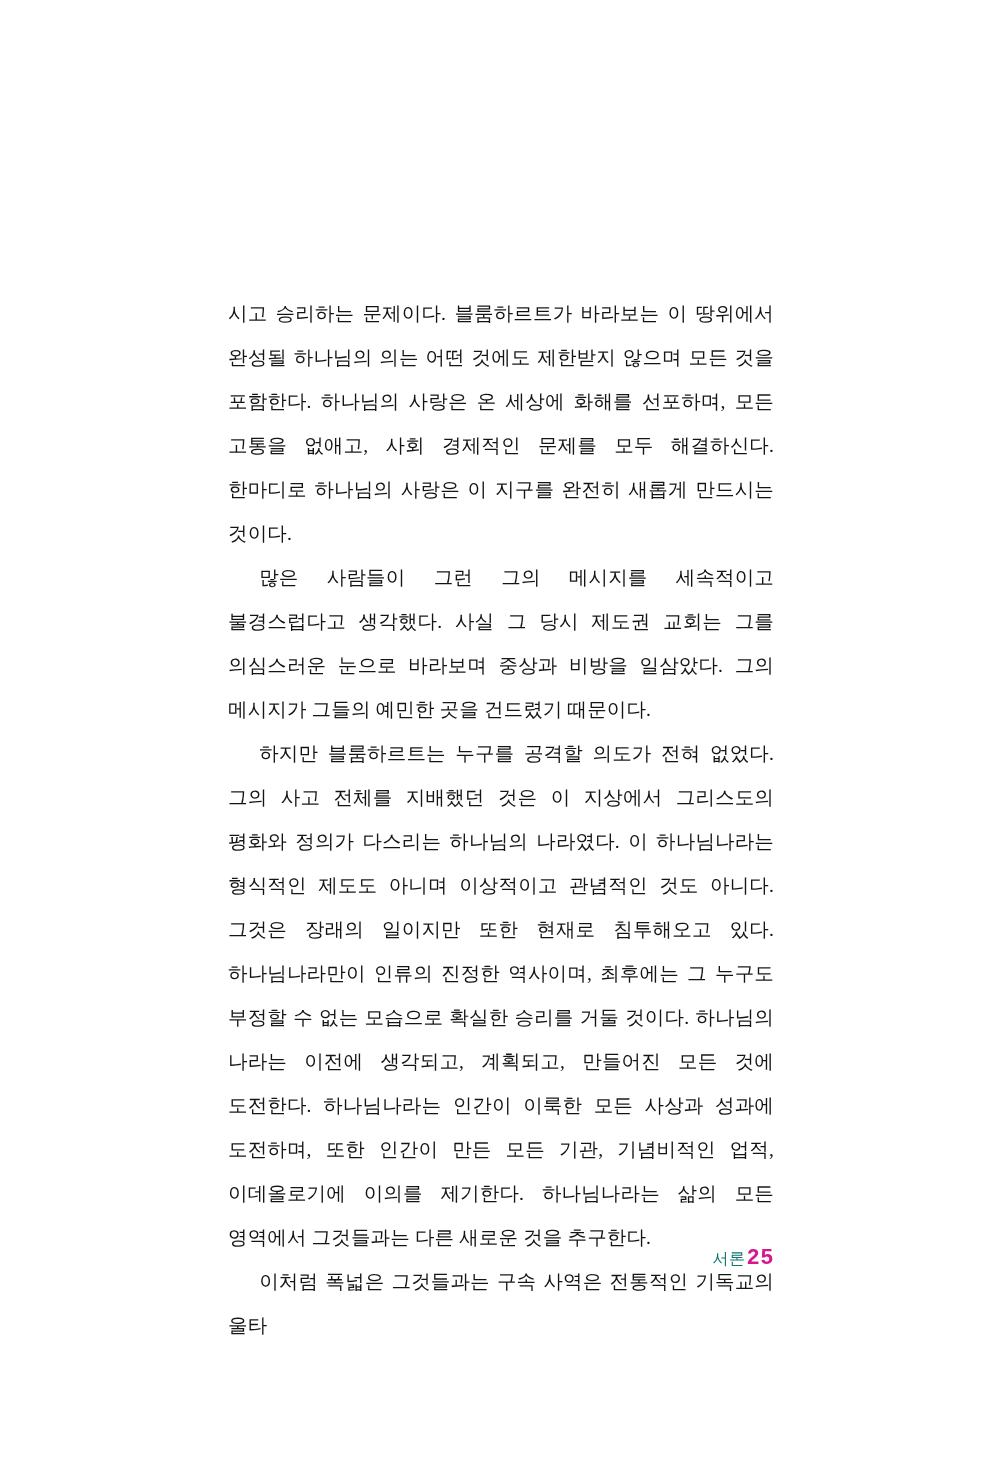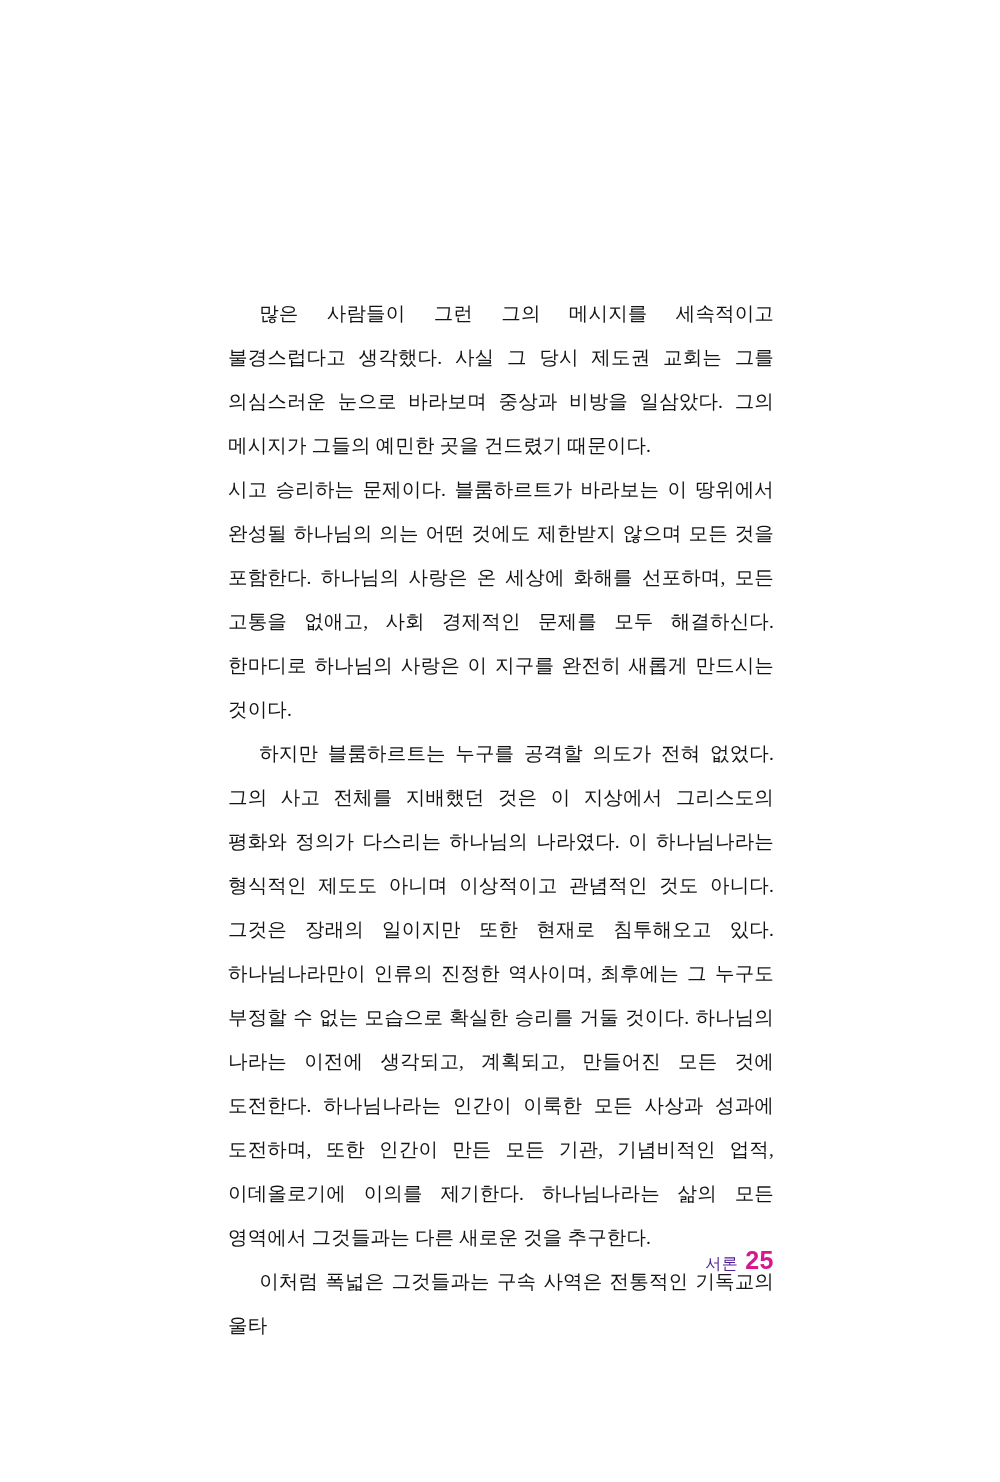--- a/index.html
+++ b/index.html
@@ -45,41 +45,41 @@
   .footer {
     position: absolute;
     left: 228px;
     top: 1248px;
     width: 546px;
     text-align: right;
     line-height: 1;
   }
   .footer-label {
     font-size: 16px;
-    color: #4c1d95;
+    color: #0f766e;
     font-family: "Liberation Serif", "DejaVu Serif", serif;
     letter-spacing: 0.5px;
   }
   .footer-pagenum {
-    font-size: 25px;
+    font-size: 22px;
     color: #d6188e;
     font-weight: bold;
-    font-family: Liberation Sans, sans-serif;
-    margin-left: 7px;
+    font-family: Liberation Mono, monospace;
+    margin-left: 1px;
     letter-spacing: 0.5px;
   }
 </style>
 </head>
 <body>
 
 <div class="page">
 
   <div class="text-column">
+    <p class="para">시고 승리하는 문제이다. 블룸하르트가 바라보는 이 땅위에서 완성될 하나님의 의는 어떤 것에도 제한받지 않으며 모든 것을 포함한다. 하나님의 사랑은 온 세상에 화해를 선포하며, 모든 고통을 없애고, 사회 경제적인 문제를 모두 해결하신다. 한마디로 하나님의 사랑은 이 지구를 완전히 새롭게 만드시는 것이다.</p>
     <p class="para indent">많은 사람들이 그런 그의 메시지를 세속적이고 불경스럽다고 생각했다. 사실 그 당시 제도권 교회는 그를 의심스러운 눈으로 바라보며 중상과 비방을 일삼았다. 그의 메시지가 그들의 예민한 곳을 건드렸기 때문이다.</p>
-    <p class="para">시고 승리하는 문제이다. 블룸하르트가 바라보는 이 땅위에서 완성될 하나님의 의는 어떤 것에도 제한받지 않으며 모든 것을 포함한다. 하나님의 사랑은 온 세상에 화해를 선포하며, 모든 고통을 없애고, 사회 경제적인 문제를 모두 해결하신다. 한마디로 하나님의 사랑은 이 지구를 완전히 새롭게 만드시는 것이다.</p>
     <p class="para indent">하지만 블룸하르트는 누구를 공격할 의도가 전혀 없었다. 그의 사고 전체를 지배했던 것은 이 지상에서 그리스도의 평화와 정의가 다스리는 하나님의 나라였다. 이 하나님나라는 형식적인 제도도 아니며 이상적이고 관념적인 것도 아니다. 그것은 장래의 일이지만 또한 현재로 침투해오고 있다. 하나님나라만이 인류의 진정한 역사이며, 최후에는 그 누구도 부정할 수 없는 모습으로 확실한 승리를 거둘 것이다. 하나님의 나라는 이전에 생각되고, 계획되고, 만들어진 모든 것에 도전한다. 하나님나라는 인간이 이룩한 모든 사상과 성과에 도전하며, 또한 인간이 만든 모든 기관, 기념비적인 업적, 이데올로기에 이의를 제기한다. 하나님나라는 삶의 모든 영역에서 그것들과는 다른 새로운 것을 추구한다.</p>
     <p class="para indent">이처럼 폭넓은 그것들과는 구속 사역은 전통적인 기독교의 울타</p>
   </div>
 
   <div class="footer">
     <span class="footer-label">서론</span><span class="footer-pagenum">25</span>
   </div>
 
 </div>
 

